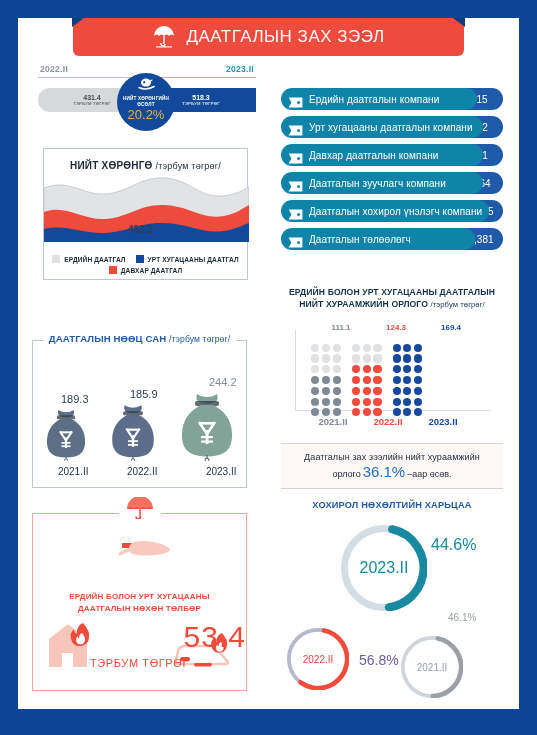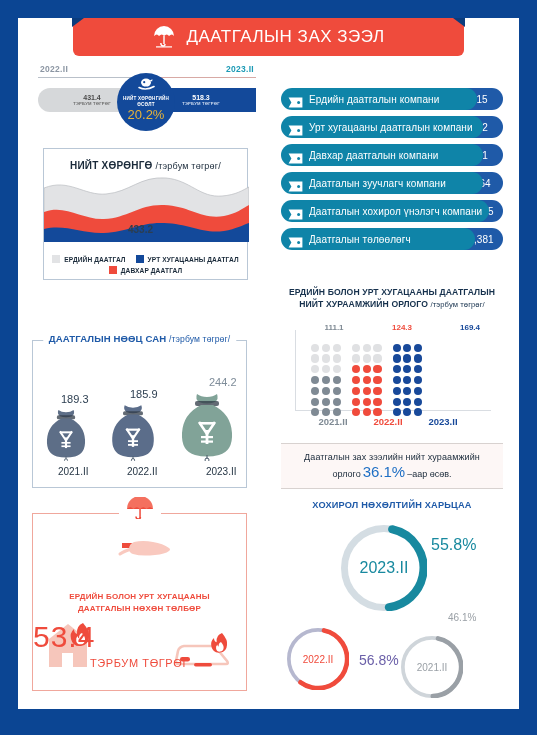--- a/index.html
+++ b/index.html
@@ -128,21 +128,21 @@
     line-height: 1.45; letter-spacing: .1px;
   }
   .dots h3 .unit { font-weight: 400; font-size: 7.6px; }
   .dgrid { position: absolute; left: 14px; top: 37px; width: 196px; height: 88px; }
   .dgrid .axis-y { position: absolute; left: 0; top: 7px; width: 1px; height: 80px; background: #d9dde2; }
   .dgrid .axis-x { position: absolute; left: 0; bottom: 0; width: 196px; height: 1px; background: #d9dde2; }
   .dcols { position: absolute; left: 16px; top: 18px; display: flex; gap: 11px; }
   .dgroup { display: flex; flex-direction: column-reverse; }
   .drow { display: flex; gap: 2.6px; margin-top: 2.6px; }
   .dot { width: 8.2px; height: 8.2px; border-radius: 50%; }
-  .dvals { position: absolute; left: 17px; top: 0; display: flex; gap: 24px; }
+  .dvals { position: absolute; left: 24px; top: 0; display: flex; gap: 11px; }
   .dval { width: 44px; text-align: center; font-size: 8px; font-weight: 700; }
   .dyears { position: absolute; left: 16px; bottom: -16px; display: flex; gap: 11px; }
   .dyear { width: 44px; text-align: center; font-size: 9.5px; font-weight: 700; }
 
   
   .note {
     position: absolute; left: 281px; top: 443px; width: 222px; height: 46px;
     background: #fdf7f6; border-top: 1.3px solid #d8d2d0; border-bottom: 1.3px solid #d8d2d0;
     display: flex; flex-direction: column; align-items: center; justify-content: center;
   }
@@ -173,21 +173,21 @@
   }
   .payumb { position: absolute; left: 50%; top: -17px; transform: translateX(-50%); background: #ffffff; padding: 0 3px; }
   .payhand { position: absolute; left: 50%; top: 18px; transform: translateX(-50%); }
   .paytitle {
     position: absolute; left: 0; top: 77px; width: 100%; text-align: center;
     font-size: 8px; font-weight: 700; color: #ef4b3c; line-height: 1.5; letter-spacing: .2px;
   }
   .payhouse { position: absolute; left: 12px; top: 103px; }
   .paycar { position: absolute; right: 8px; top: 117px; }
   .paynum {
-    position: absolute; left: 0; top: 106px; width: 100%; text-align: left;
+    position: absolute; left: 0; top: 106px; width: 100%; text-align: right;
     font-size: 30px; color: #ef4b3c; font-weight: 400; letter-spacing: 1px;
   }
   .payunit {
     position: absolute; left: 0; top: 143px; width: 100%; text-align: center;
     font-size: 11px; color: #ef4b3c; font-weight: 400; letter-spacing: .6px;
   }
 
   
   .donuts { position: absolute; left: 281px; top: 500px; width: 222px; height: 200px; }
   .donuts h3 {
@@ -610,21 +610,21 @@
     <span class="payunit">ТЭРБУМ ТӨГРӨГ</span>
   </div>
 
   <div class="donuts">
     <h3>ХОХИРОЛ НӨХӨЛТИЙН ХАРЬЦАА</h3>
     <div id="donut-host">
         <div class="dn" style="left: 60px; top: 25px; width: 86px; height: 86px;"><svg width="86" height="86" viewBox="0 0 100 100">
             <circle cx="50" cy="50" r="46" fill="none" stroke="#d4dde3" stroke-width="8"></circle>
             <circle cx="50" cy="50" r="46" fill="none" stroke="#18899f" stroke-width="9.6" stroke-linecap="round" stroke-dasharray="128.90582976209637 289.02652413026095" transform="rotate(-78 50 50)"></circle>
           </svg><span class="dn-lab" style="color: rgb(24, 137, 159); font-size: 16px;">2023.II</span></div>
-        <span class="dn-pct" style="left: 150px; top: 36px; font-size: 16px; color: rgb(24, 137, 159);">55.8%</span>
+        <span class="dn-pct" style="left: 150px; top: 36px; font-size: 16px; color: rgb(24, 137, 159);">44.6%</span>
         <div class="dn" style="left: 6px; top: 128px; width: 62px; height: 62px;"><svg width="62" height="62" viewBox="0 0 100 100">
             <circle cx="50" cy="50" r="47" fill="none" stroke="#b6b8cf" stroke-width="6"></circle>
             <circle cx="50" cy="50" r="47" fill="none" stroke="#f04b3c" stroke-width="7.6" stroke-linecap="round" stroke-dasharray="167.73591496046626 295.3097094374406" transform="rotate(-78 50 50)"></circle>
           </svg><span class="dn-lab" style="color: rgb(240, 75, 60); font-size: 10px;">2022.II</span></div>
         <span class="dn-pct" style="left: 78px; top: 152px; font-size: 14px; color: rgb(106, 95, 168);">56.8%</span>
         <div class="dn" style="left: 120px; top: 136px; width: 62px; height: 62px;"><svg width="62" height="62" viewBox="0 0 100 100">
             <circle cx="50" cy="50" r="47" fill="none" stroke="#cfd5da" stroke-width="6"></circle>
             <circle cx="50" cy="50" r="47" fill="none" stroke="#9aa0a6" stroke-width="7.6" stroke-linecap="round" stroke-dasharray="136.1377760506601 295.3097094374406" transform="rotate(-78 50 50)"></circle>
           </svg><span class="dn-lab" style="color: rgb(154, 160, 166); font-size: 10px;">2021.II</span></div>
         <span class="dn-pct" style="left: 167px; top: 112px; font-size: 10px; color: rgb(154, 160, 166); text-align: right;">46.1%</span>

